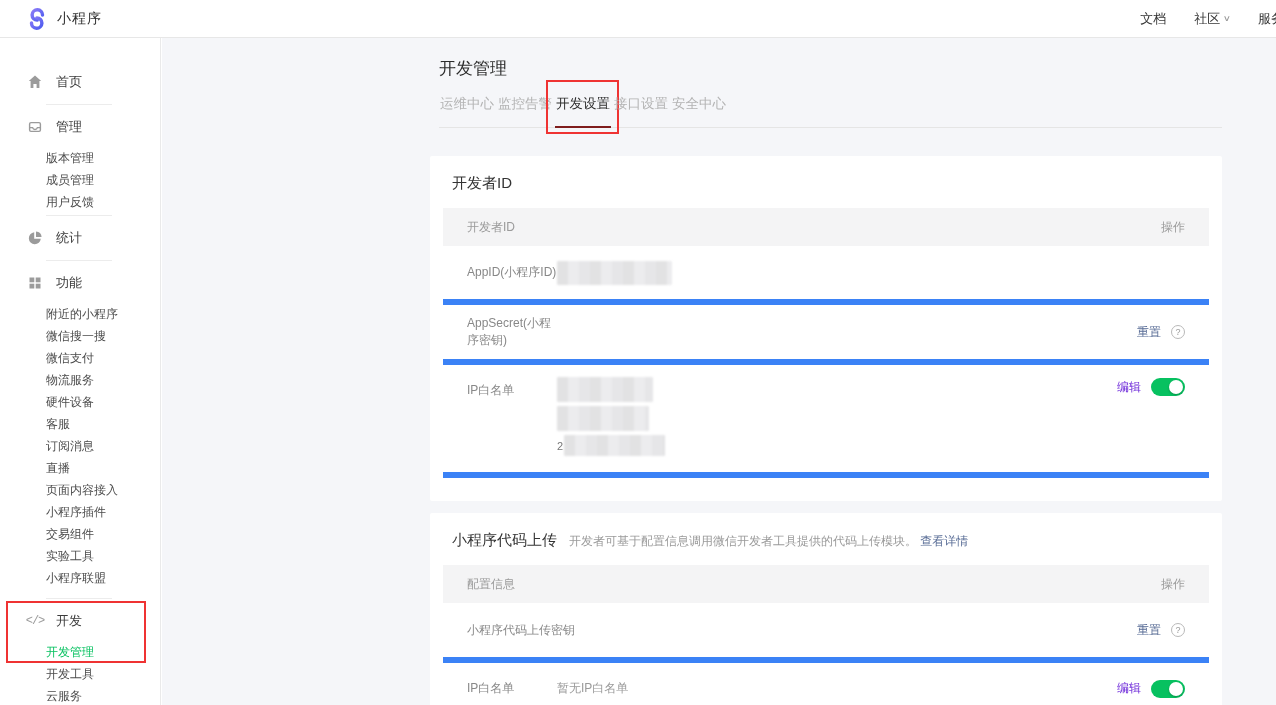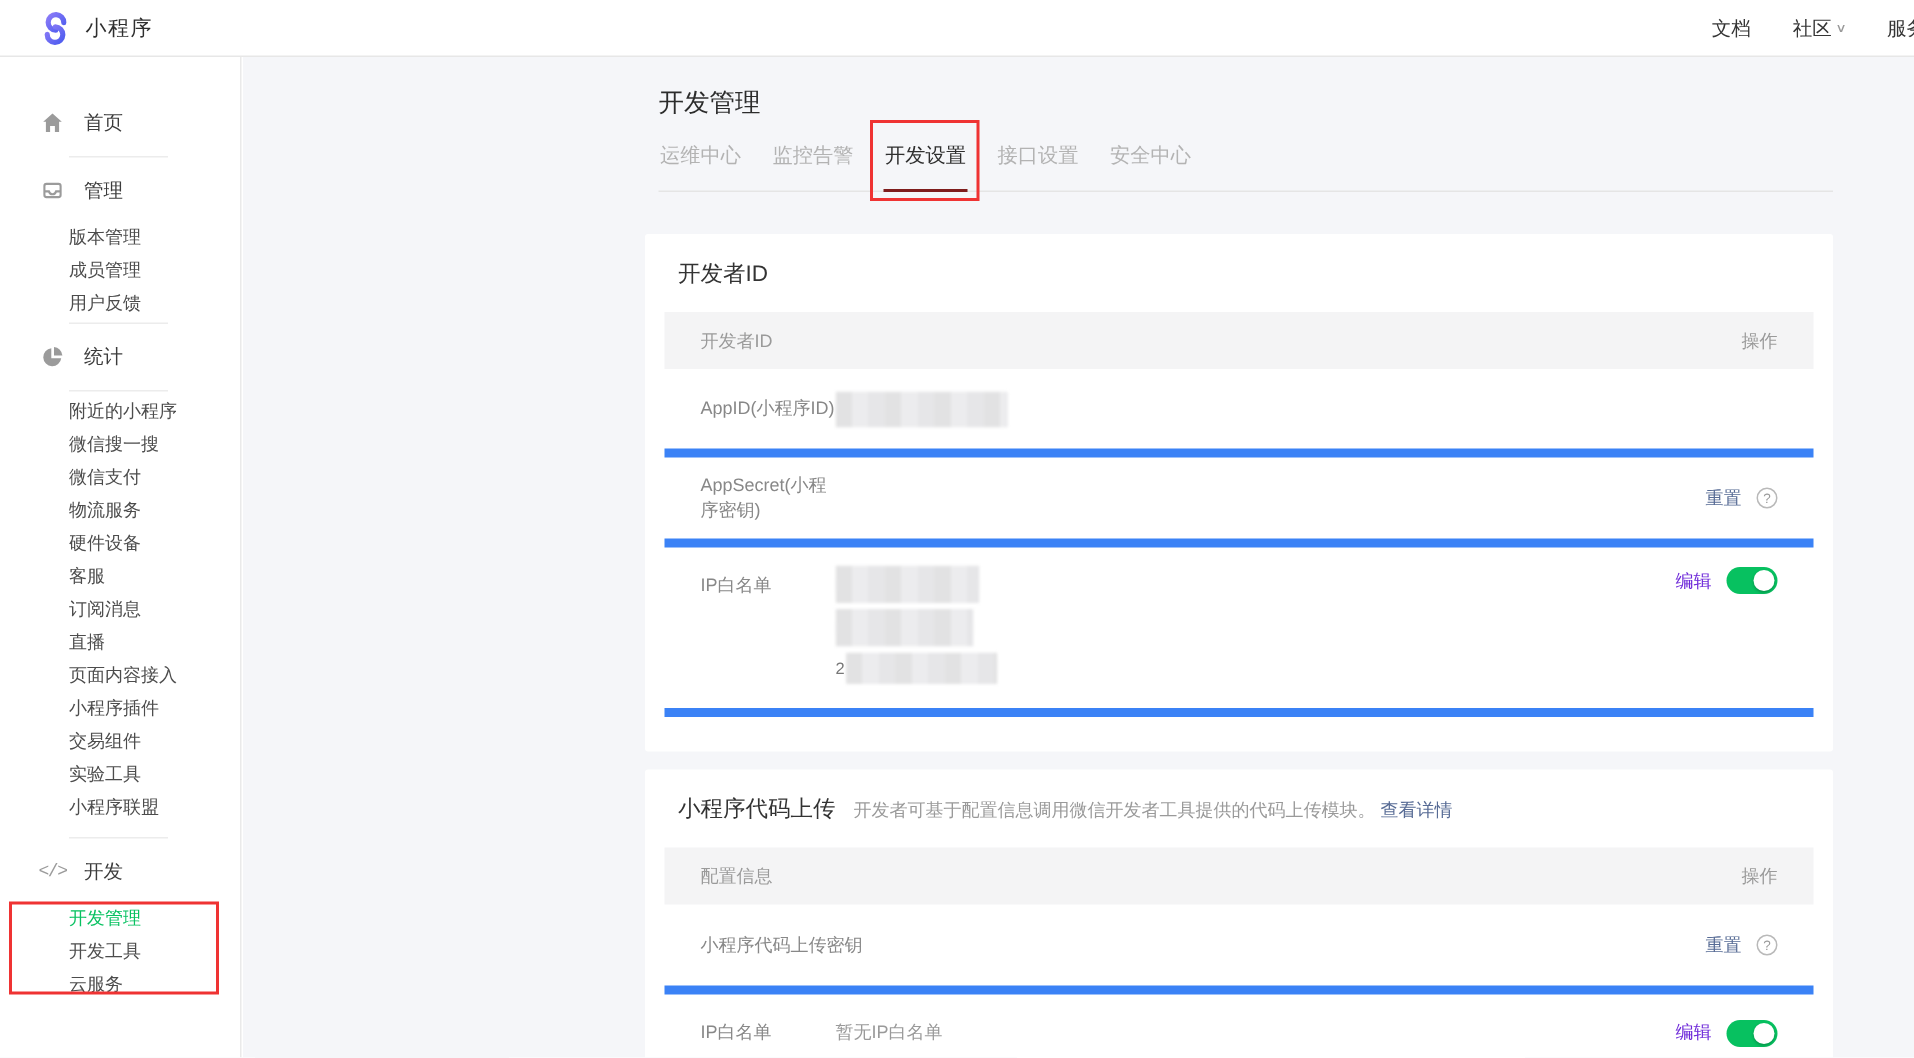--- a/index.html
+++ b/index.html
@@ -7,40 +7,40 @@
   body {
     font-family: "Liberation Sans", "DejaVu Sans", sans-serif;
     color:#353535; background:#fff; position:relative; font-size:13px;
   }
   
   .topbar { position:absolute; top:0; left:0; right:0; height:38px; background:#fff;
             border-bottom:1px solid #e7e7e7; display:flex; align-items:center; z-index:5; }
   .brand { display:flex; align-items:center; gap:9px; margin-left:26px; cursor:pointer; }
   .brand-text { font-size:14px; color:#2f2f2f; letter-spacing:1px; }
   .topnav { margin-left:auto; margin-right:-8px; display:flex; align-items:center; gap:28px; font-size:13px; }
-  .topnav .tlink { color:#353535; cursor:pointer; white-space:nowrap; display:flex; align-items:center;font-family:Liberation Mono, monospace; }
+  .topnav .tlink { color:#353535; cursor:pointer; white-space:nowrap; display:flex; align-items:center; }
   .chev { font-size:8px; color:#9a9a9a; margin-left:4px; transform:scaleX(1.4); }
   
   .sidebar { position:absolute; top:38px; left:0; width:161px; bottom:0; background:#fff;
              border-right:1px solid #eaeaea; padding-top:24px; z-index:4; }
   .s-parent { height:40px; display:flex; align-items:center; gap:13px; padding-left:27px;
               font-size:13px; color:#3c3c3c; cursor:pointer; }
   .s-ico { width:16px; height:16px; display:inline-flex; align-items:center; justify-content:center; }
   .s-child { height:22px; line-height:22px; padding-left:46px; font-size:12px; color:#4c4c4c; cursor:pointer;
              white-space:nowrap; }
   .s-child.active { color:#07c160; }
   .s-div { border-top:1px solid #ececec; margin:2px 0 2px 46px; width:66px; }
   .s-div.gap { margin-top:9px; }
   .code-glyph { font-size:12px; color:#9b9b9b; letter-spacing:-1px; font-family:"Liberation Mono","DejaVu Sans Mono",monospace; }
   
   .content { position:absolute; top:38px; left:162px; right:0; bottom:0; background:#f5f6f9; overflow:hidden; }
   .content-inner { position:absolute; left:268px; top:0; width:792px; }
   .page-title { margin:18px 0 0 9px; font-size:17px; line-height:26px; color:#2c2c2c; font-weight:400; }
   
-  .tabs { display:flex; gap:19px; margin:6px 0 0 9px; border-bottom:1px solid #e5e5e5; width:783px; }
+  .tabs { display:flex; gap:2px; margin:6px 0 0 9px; border-bottom:1px solid #e5e5e5; width:783px; }
   .tab { position:relative; font-size:13.5px; color:#b3b3b3; padding:7px 1px 13px; cursor:pointer; }
   .tab.active { color:#2f2f2f; border-bottom:2px solid #7f1d1d; margin-bottom:-1px; }
   
   .card { background:#fff; border-radius:2px; margin-top:28px; width:792px; }
   .card2 { margin-top:12px; height:240px; }
   .card-title-row { padding:15px 22px 0; display:flex; align-items:baseline; }
   .card-title { font-size:15px; color:#333; line-height:23px; font-weight:400; }
   .card-desc { font-size:12px; color:#9a9a9a; margin-left:12px; }
   .blue-link { color:#576b95; cursor:pointer;margin-top:12px; }
   .table-head { margin:14px 13px 0; background:#f4f4f5; height:38px; display:flex; align-items:center;
@@ -146,20 +146,31 @@
     <span class="s-ico">
       <svg width="16" height="16" viewBox="0 0 16 16">
           <path d="M7.2 2.2 A 6 6 0 1 0 13.8 8.8 H7.2 Z" fill="#9b9b9b"></path>
           <path d="M9 1.4 A 6 6 0 0 1 14.6 7 H9 Z" fill="#9b9b9b"></path>
         </svg>
     </span>
     <span>统计</span>
   </div>
   <div class="s-div"></div>
 
+  <div class="s-parent">
+    <span class="s-ico">
+      <svg width="16" height="16" viewBox="0 0 16 16">
+          <rect x="2.5" y="2.5" width="4.8" height="4.8" fill="#9b9b9b"></rect>
+          <rect x="8.7" y="2.5" width="4.8" height="4.8" fill="#9b9b9b"></rect>
+          <rect x="2.5" y="8.7" width="4.8" height="4.8" fill="#9b9b9b"></rect>
+          <rect x="8.7" y="8.7" width="4.8" height="4.8" fill="#9b9b9b"></rect>
+        </svg>
+    </span>
+    <span>功能</span>
+  </div>
   <div class="s-child">附近的小程序</div>
   <div class="s-child">微信搜一搜</div>
   <div class="s-child">微信支付</div>
   <div class="s-child">物流服务</div>
   <div class="s-child">硬件设备</div>
   <div class="s-child">客服</div>
   <div class="s-child">订阅消息</div>
   <div class="s-child">直播</div>
   <div class="s-child">页面内容接入</div>
   <div class="s-child">小程序插件</div>

